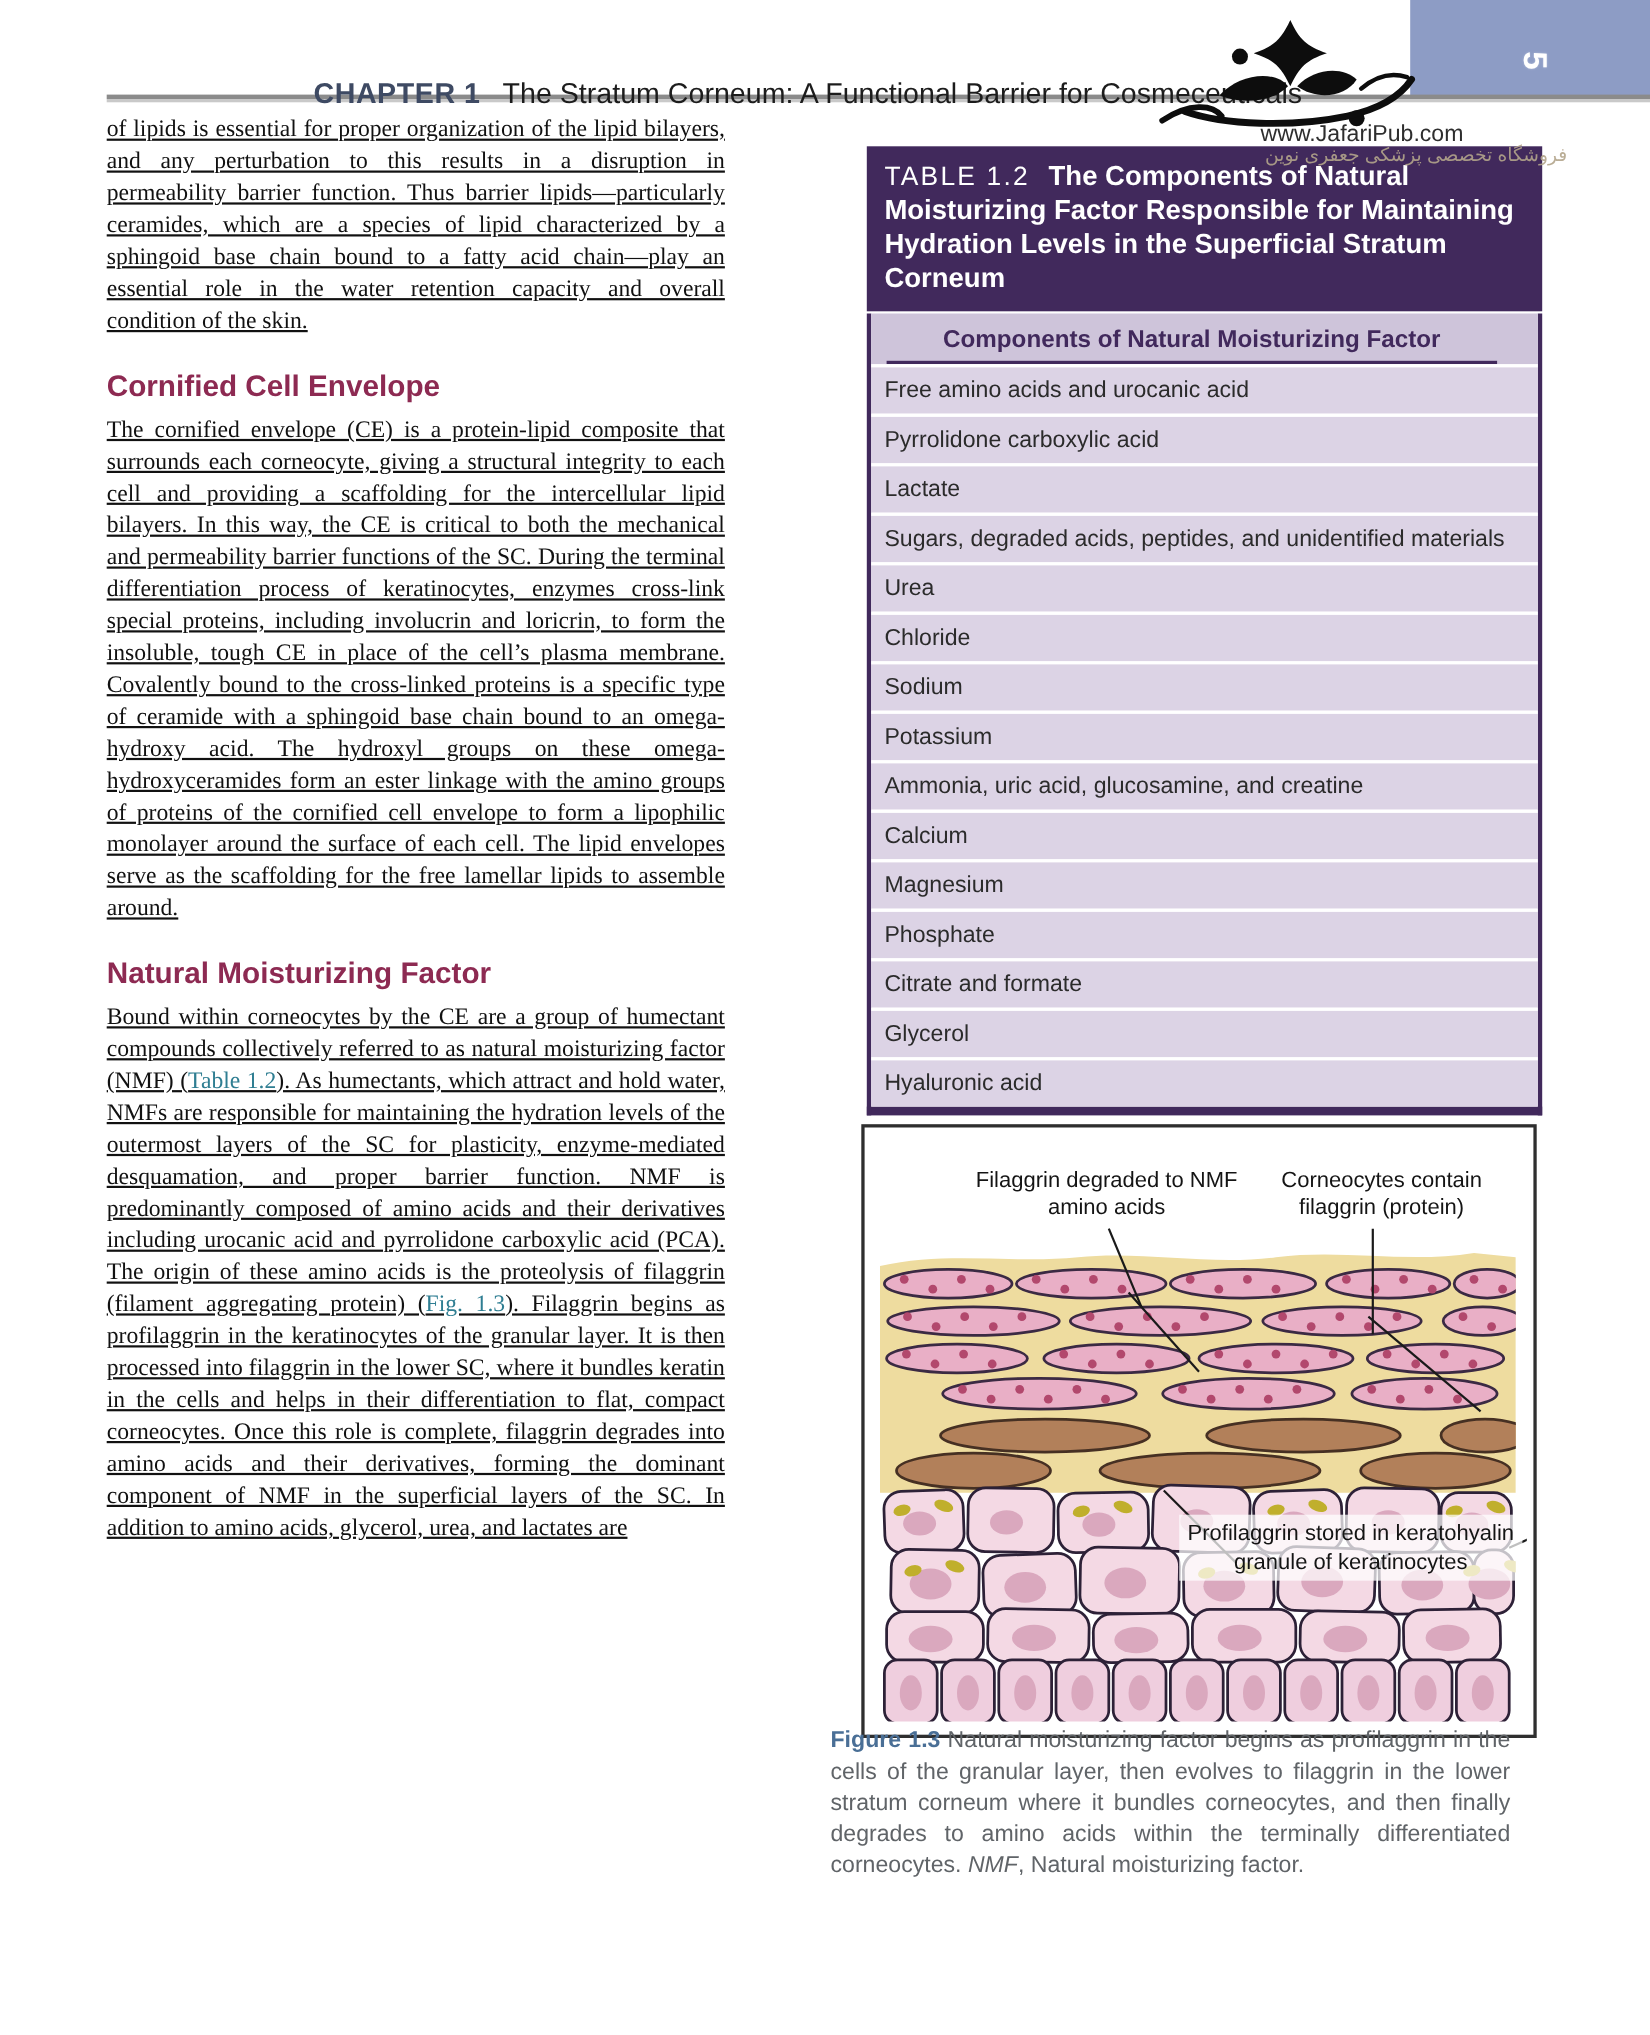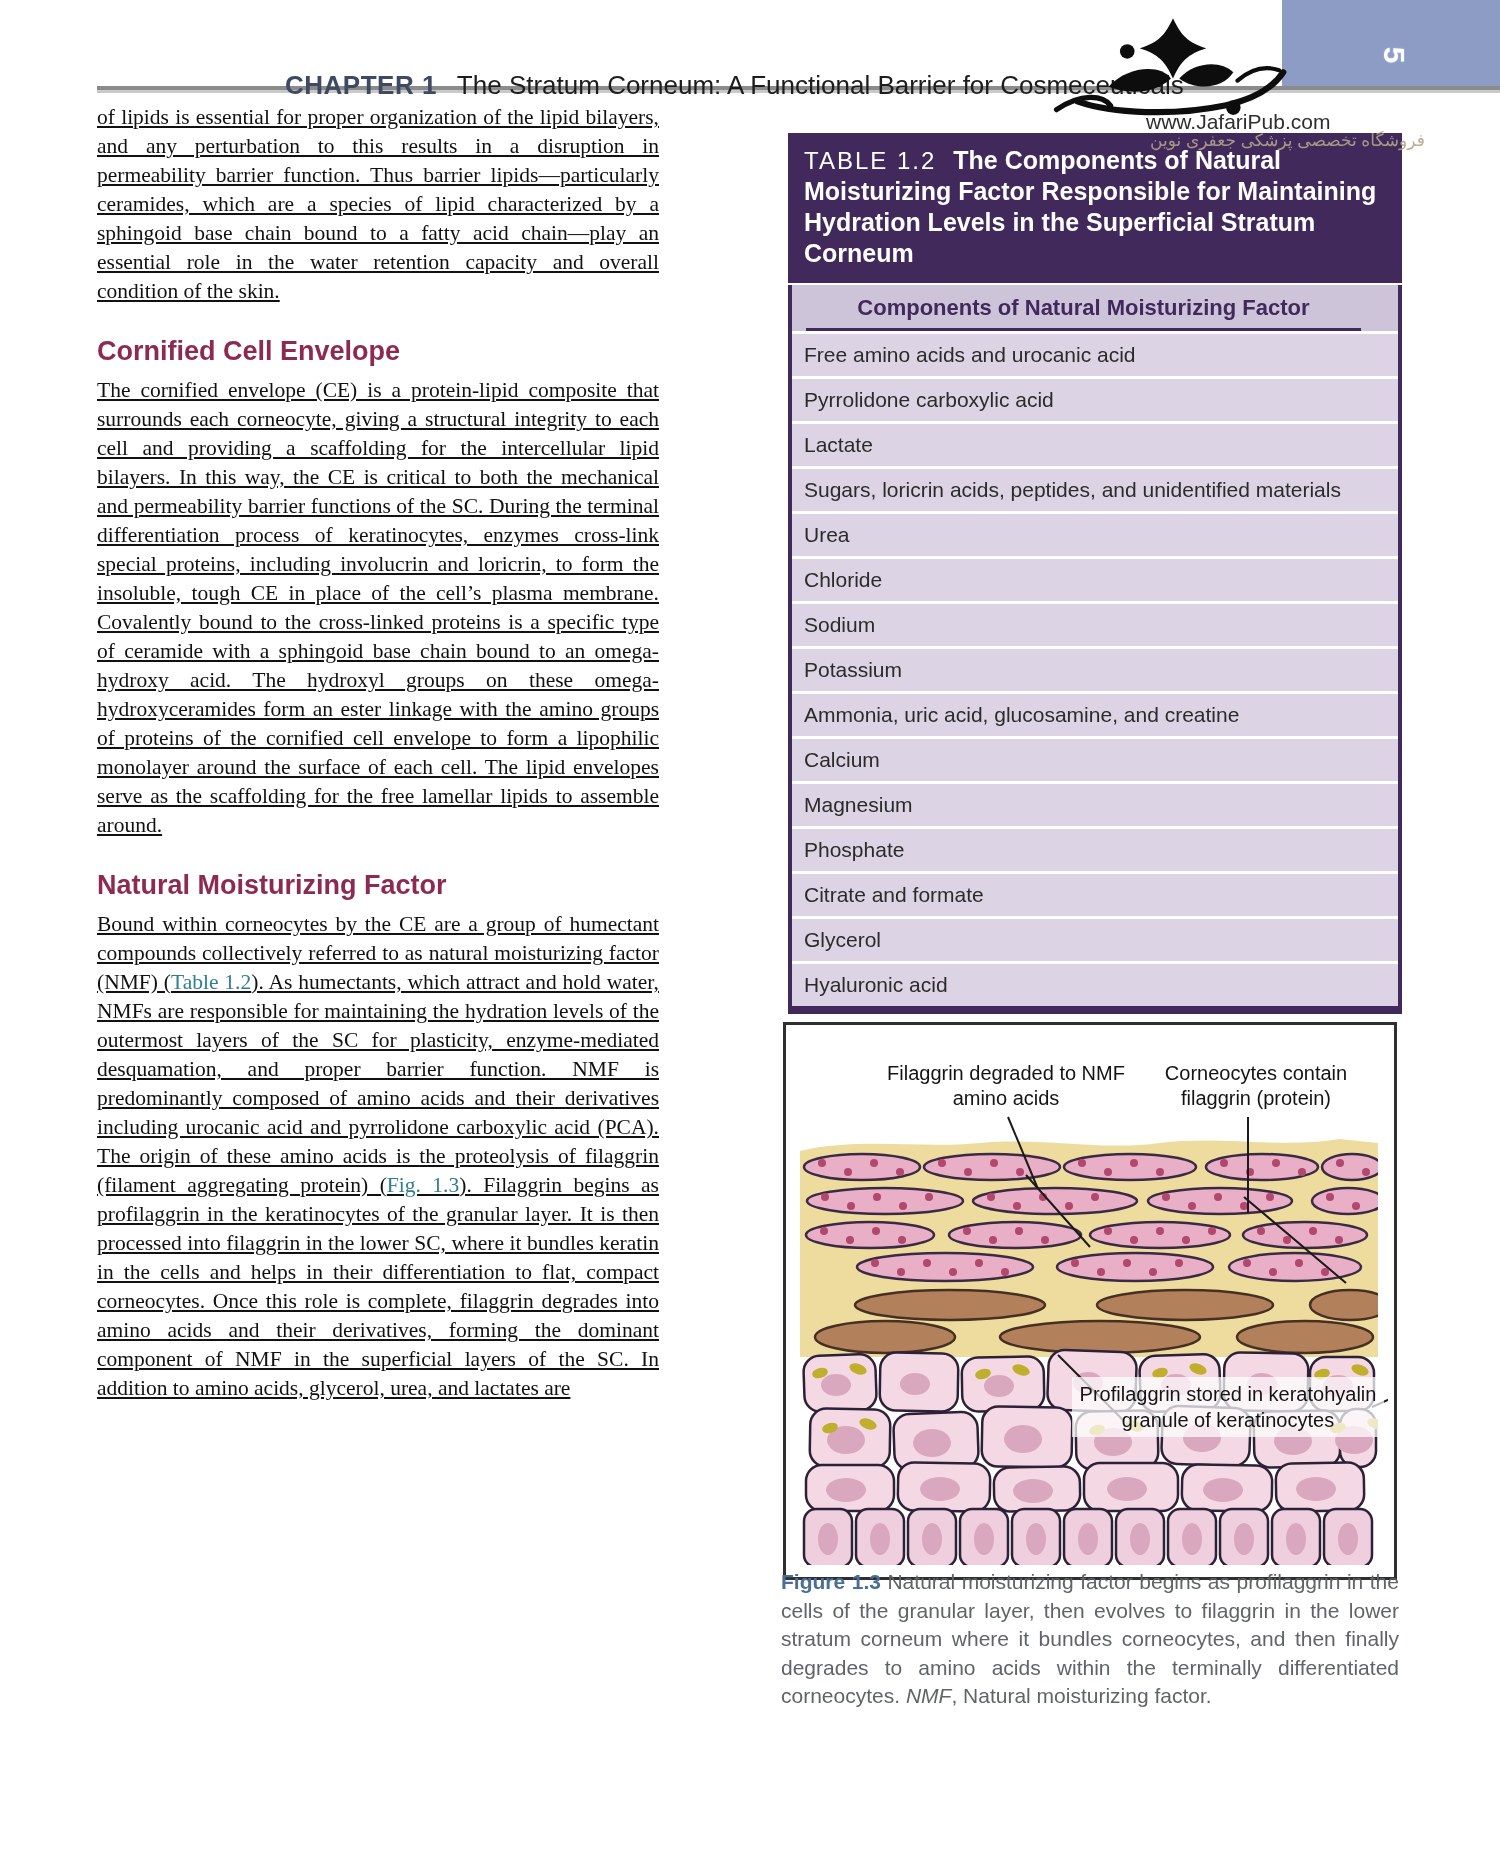--- a/index.html
+++ b/index.html
@@ -44,21 +44,21 @@
   
   .fig-box{position:absolute;left:783px;top:990px;width:608px;height:552px;
            border:3px solid #2f2f2f;background:#fff;z-index:2;margin-top:32px;}
   .fig-label{position:absolute;font-size:20px;line-height:25px;color:#141414;text-align:center;z-index:4;}
   .fig-label-1{left:100px;top:36px;width:240px;}
   .fig-label-2{left:352px;top:36px;width:236px;}
   .fig-label-3{left:286px;top:352px;width:312px;background:rgba(255,255,255,.72);
                border-radius:0;padding:4px 0;line-height:26px;}
   .skin-svg{position:absolute;left:14px;top:84px;z-index:1;}
   .ptr-svg{position:absolute;left:0;top:0;z-index:3;}
-  .fig-caption{position:absolute;left:781px;top:1568px;width:618px;font-size:21px;line-height:28.5px;
+  .fig-caption{position:absolute;left:755px;top:1568px;width:618px;font-size:21px;line-height:28.5px;
                color:#606468;text-align:justify;z-index:2;}
   .fig-cap-label{font-weight:bold;color:#4a6f96;}
   .fig-cap-nmf{font-style:italic;}
 </style>
 </head>
 <body>
 
 <div class="page">
 
   <div class="corner-box"></div>
@@ -96,21 +96,21 @@
       <span>The Components of Natural Moisturizing Factor Responsible for Maintaining Hydration Levels in the Superficial Stratum Corneum</span>
     </div>
     <div class="tbl-body">
       <div class="tbl-colhead">
         <span>Components of Natural Moisturizing Factor</span>
       </div>
       <div class="tbl-rows">
           <div class="t-row">Free amino acids and urocanic acid</div>
           <div class="t-row">Pyrrolidone carboxylic acid</div>
           <div class="t-row">Lactate</div>
-          <div class="t-row">Sugars, loricrin acids, peptides, and unidentified materials</div>
+          <div class="t-row">Sugars, degraded acids, peptides, and unidentified materials</div>
           <div class="t-row">Urea</div>
           <div class="t-row">Chloride</div>
           <div class="t-row">Sodium</div>
           <div class="t-row">Potassium</div>
           <div class="t-row">Ammonia, uric acid, glucosamine, and creatine</div>
           <div class="t-row">Calcium</div>
           <div class="t-row">Magnesium</div>
           <div class="t-row">Phosphate</div>
           <div class="t-row">Citrate and formate</div>
           <div class="t-row">Glycerol</div>

